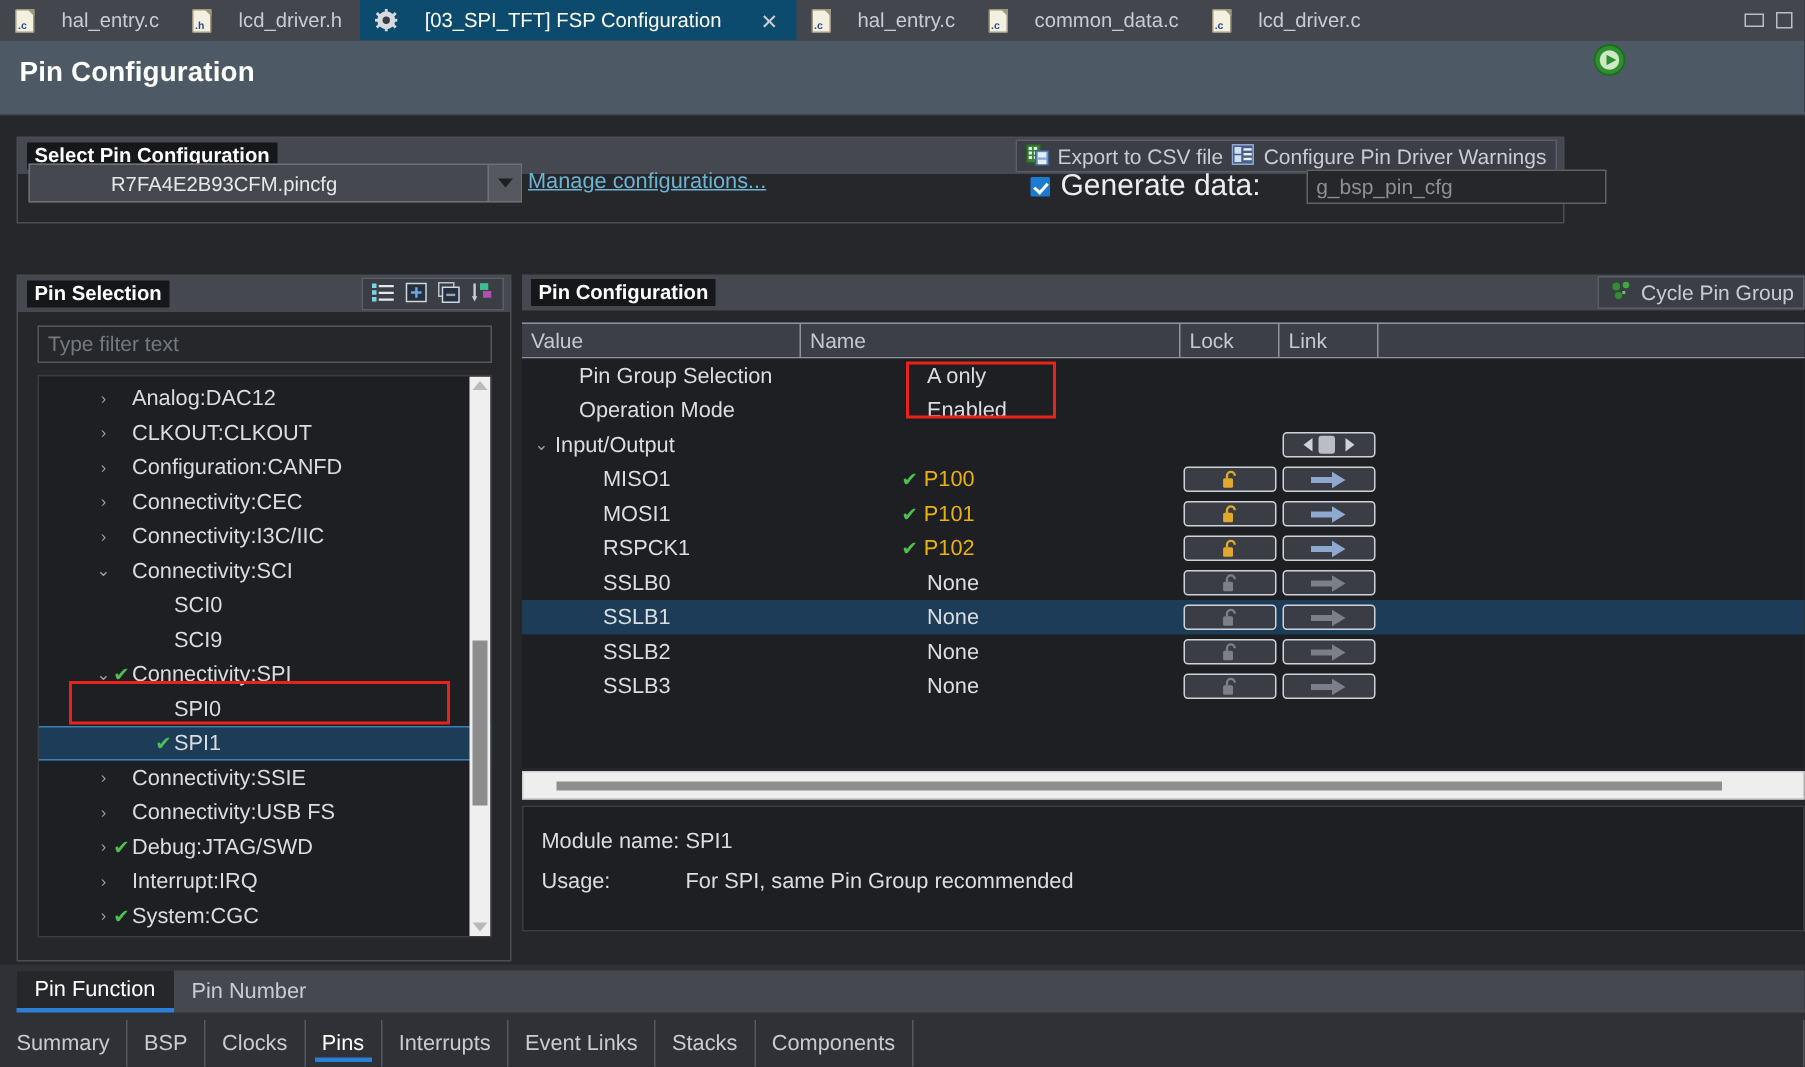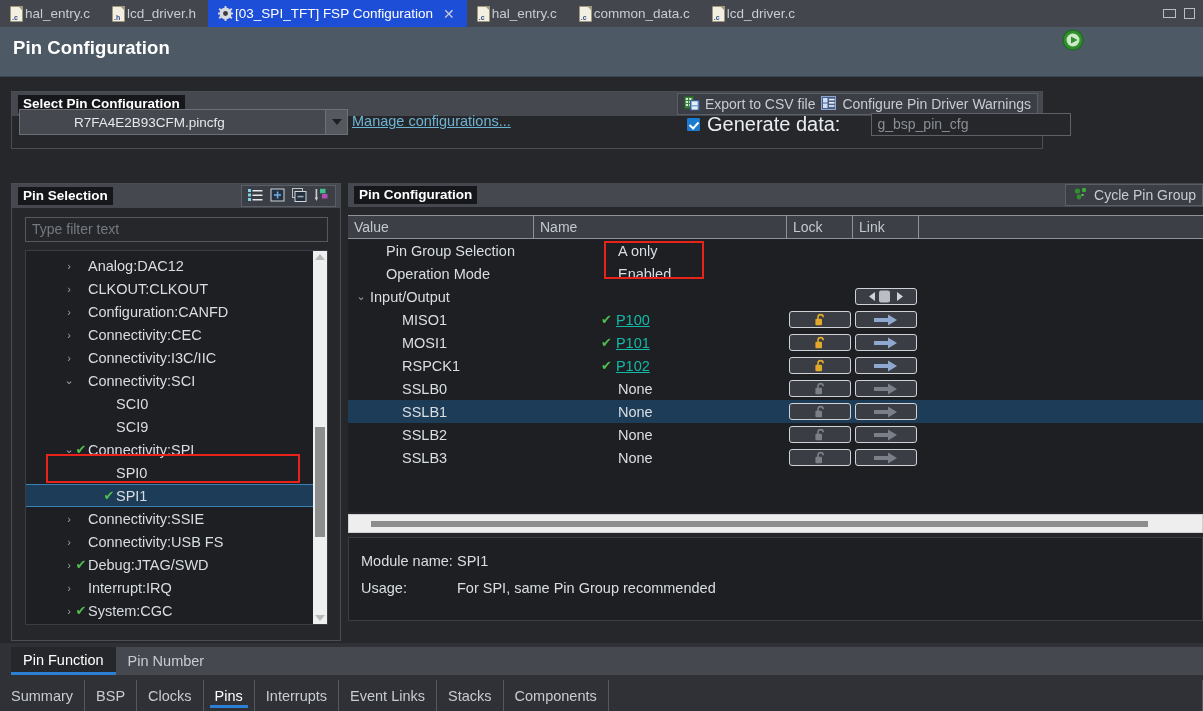--- a/index.html
+++ b/index.html
@@ -14,27 +14,27 @@
     -webkit-font-smoothing: antialiased;
   }
 
   
   .tabbar {
     position: absolute; left: 0; top: 0; width: 1203px; height: 27px;
     background: #43464d;
     display: flex; align-items: stretch;
   }
   .tab {
-    display: flex; align-items: center; gap: 2px;
+    display: flex; align-items: center; gap: 18px;
     padding: 0 12px 0 10px;
     font-size: 13.5px; color: #c8ccd1;
     white-space: nowrap;
   }
   .tab.active {
-    background: #1d4ed8; color: #ffffff;
+    background: #0c4a6e; color: #ffffff;
   }
   .tab .closex {
     margin-left: 8px; font-size: 14px; color: #c9ccd1; line-height: 1;
   }
   .ficon {
     width: 13px; height: 16px; position: relative; display: inline-block;
     background: #f3f0e2;
     border: 1px solid #9e9880;
     border-radius: 1px;
     flex: none;
@@ -241,21 +241,21 @@
     background: #1d1f23;
   }
   .prow {
     height: 23px; display: flex; align-items: center; position: relative;
     font-size: 14.5px; color: #dadee2;
   }
   .prow.sel { background: #1c3c57; }
   .pname { width: 253px; display: flex; align-items: center; white-space: nowrap; }
   .pval  { width: 186px; display: flex; align-items: center; gap: 4px; white-space: nowrap; }
   .pval .vtick { color: #4fbf4f; font-size: 13px; }
-  .pval .pin   { color: #14b8a6; text-decoration: underline; }
+  .pval .pin   { color: #eab308; }
   .lockcell { width: 66px; display: flex; justify-content: center; }
   .linkcell { width: 66px; display: flex; justify-content: center; }
   .btnsm {
     width: 62px; height: 17px; border: 1px solid #cfd3d8; border-radius: 3px;
     background: #3a3d43; display: flex; align-items: center; justify-content: center;
   }
   .hsb {
     position: absolute; left: 0; top: 331px; width: 100%; height: 19px;
     background: #eeeeee; border: 1px solid #cfcfcf;
   }

